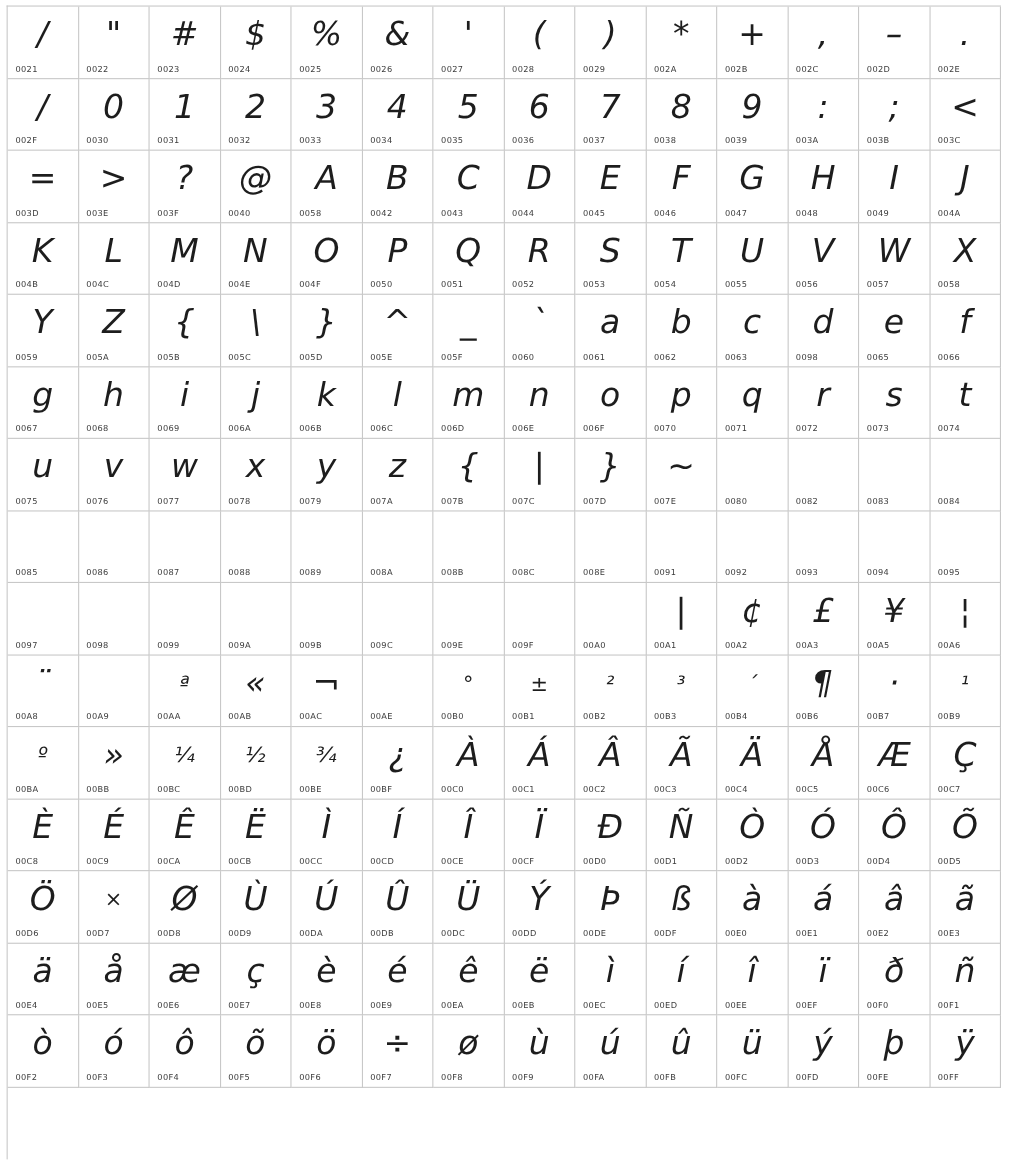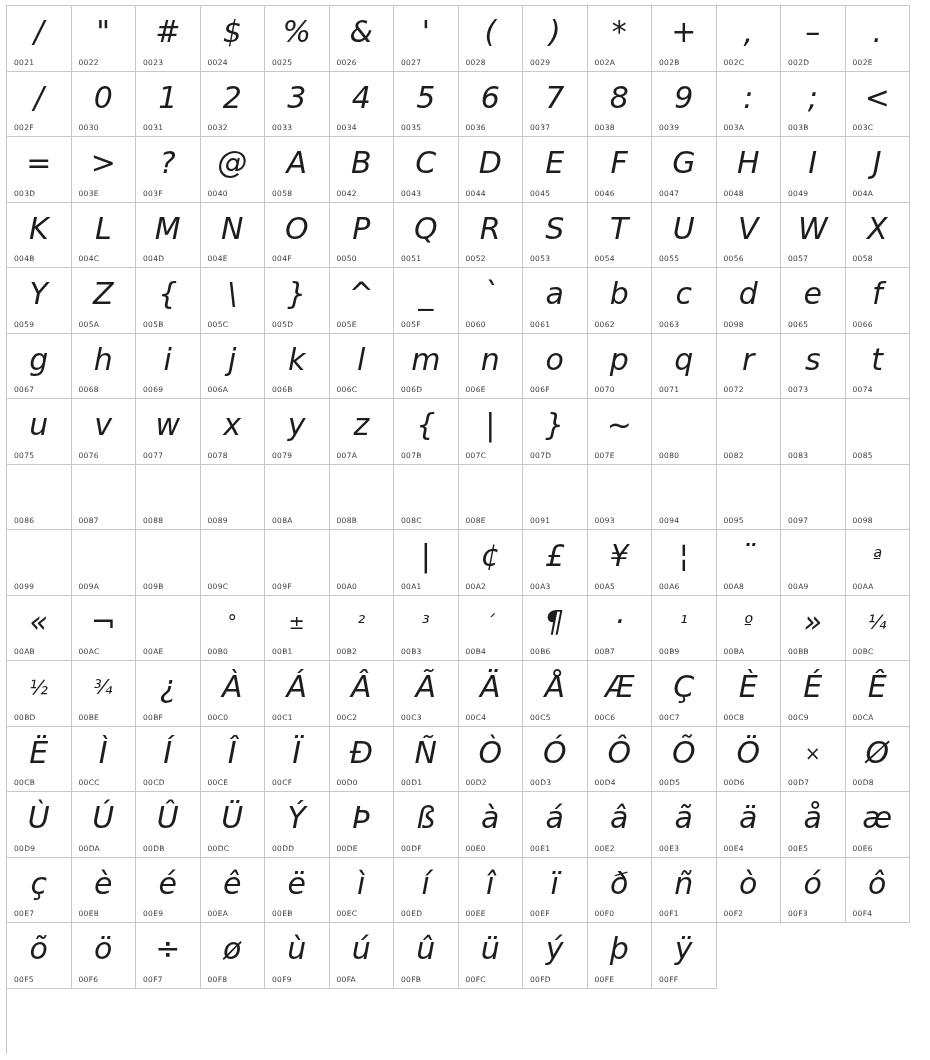--- a/index.html
+++ b/index.html
@@ -454,20 +454,24 @@
       <div class="cell">
         <div class="glyph"></div>
         <div class="code">0082</div>
       </div>
       <div class="cell">
         <div class="glyph"></div>
         <div class="code">0083</div>
       </div>
       <div class="cell">
         <div class="glyph"></div>
+        <div class="code">0084</div>
+      </div>
+      <div class="cell">
+        <div class="glyph"></div>
         <div class="code">0085</div>
       </div>
       <div class="cell">
         <div class="glyph"></div>
         <div class="code">0086</div>
       </div>
       <div class="cell">
         <div class="glyph"></div>
         <div class="code">0087</div>
       </div>
@@ -494,20 +498,24 @@
       <div class="cell">
         <div class="glyph"></div>
         <div class="code">008E</div>
       </div>
       <div class="cell">
         <div class="glyph"></div>
         <div class="code">0091</div>
       </div>
       <div class="cell">
         <div class="glyph"></div>
+        <div class="code">0092</div>
+      </div>
+      <div class="cell">
+        <div class="glyph"></div>
         <div class="code">0093</div>
       </div>
       <div class="cell">
         <div class="glyph"></div>
         <div class="code">0094</div>
       </div>
       <div class="cell">
         <div class="glyph"></div>
         <div class="code">0095</div>
       </div>
@@ -527,20 +535,24 @@
         <div class="glyph"></div>
         <div class="code">009A</div>
       </div>
       <div class="cell">
         <div class="glyph"></div>
         <div class="code">009B</div>
       </div>
       <div class="cell">
         <div class="glyph"></div>
         <div class="code">009C</div>
+      </div>
+      <div class="cell">
+        <div class="glyph"></div>
+        <div class="code">009E</div>
       </div>
       <div class="cell">
         <div class="glyph"></div>
         <div class="code">009F</div>
       </div>
       <div class="cell">
         <div class="glyph"></div>
         <div class="code">00A0</div>
       </div>
       <div class="cell">

